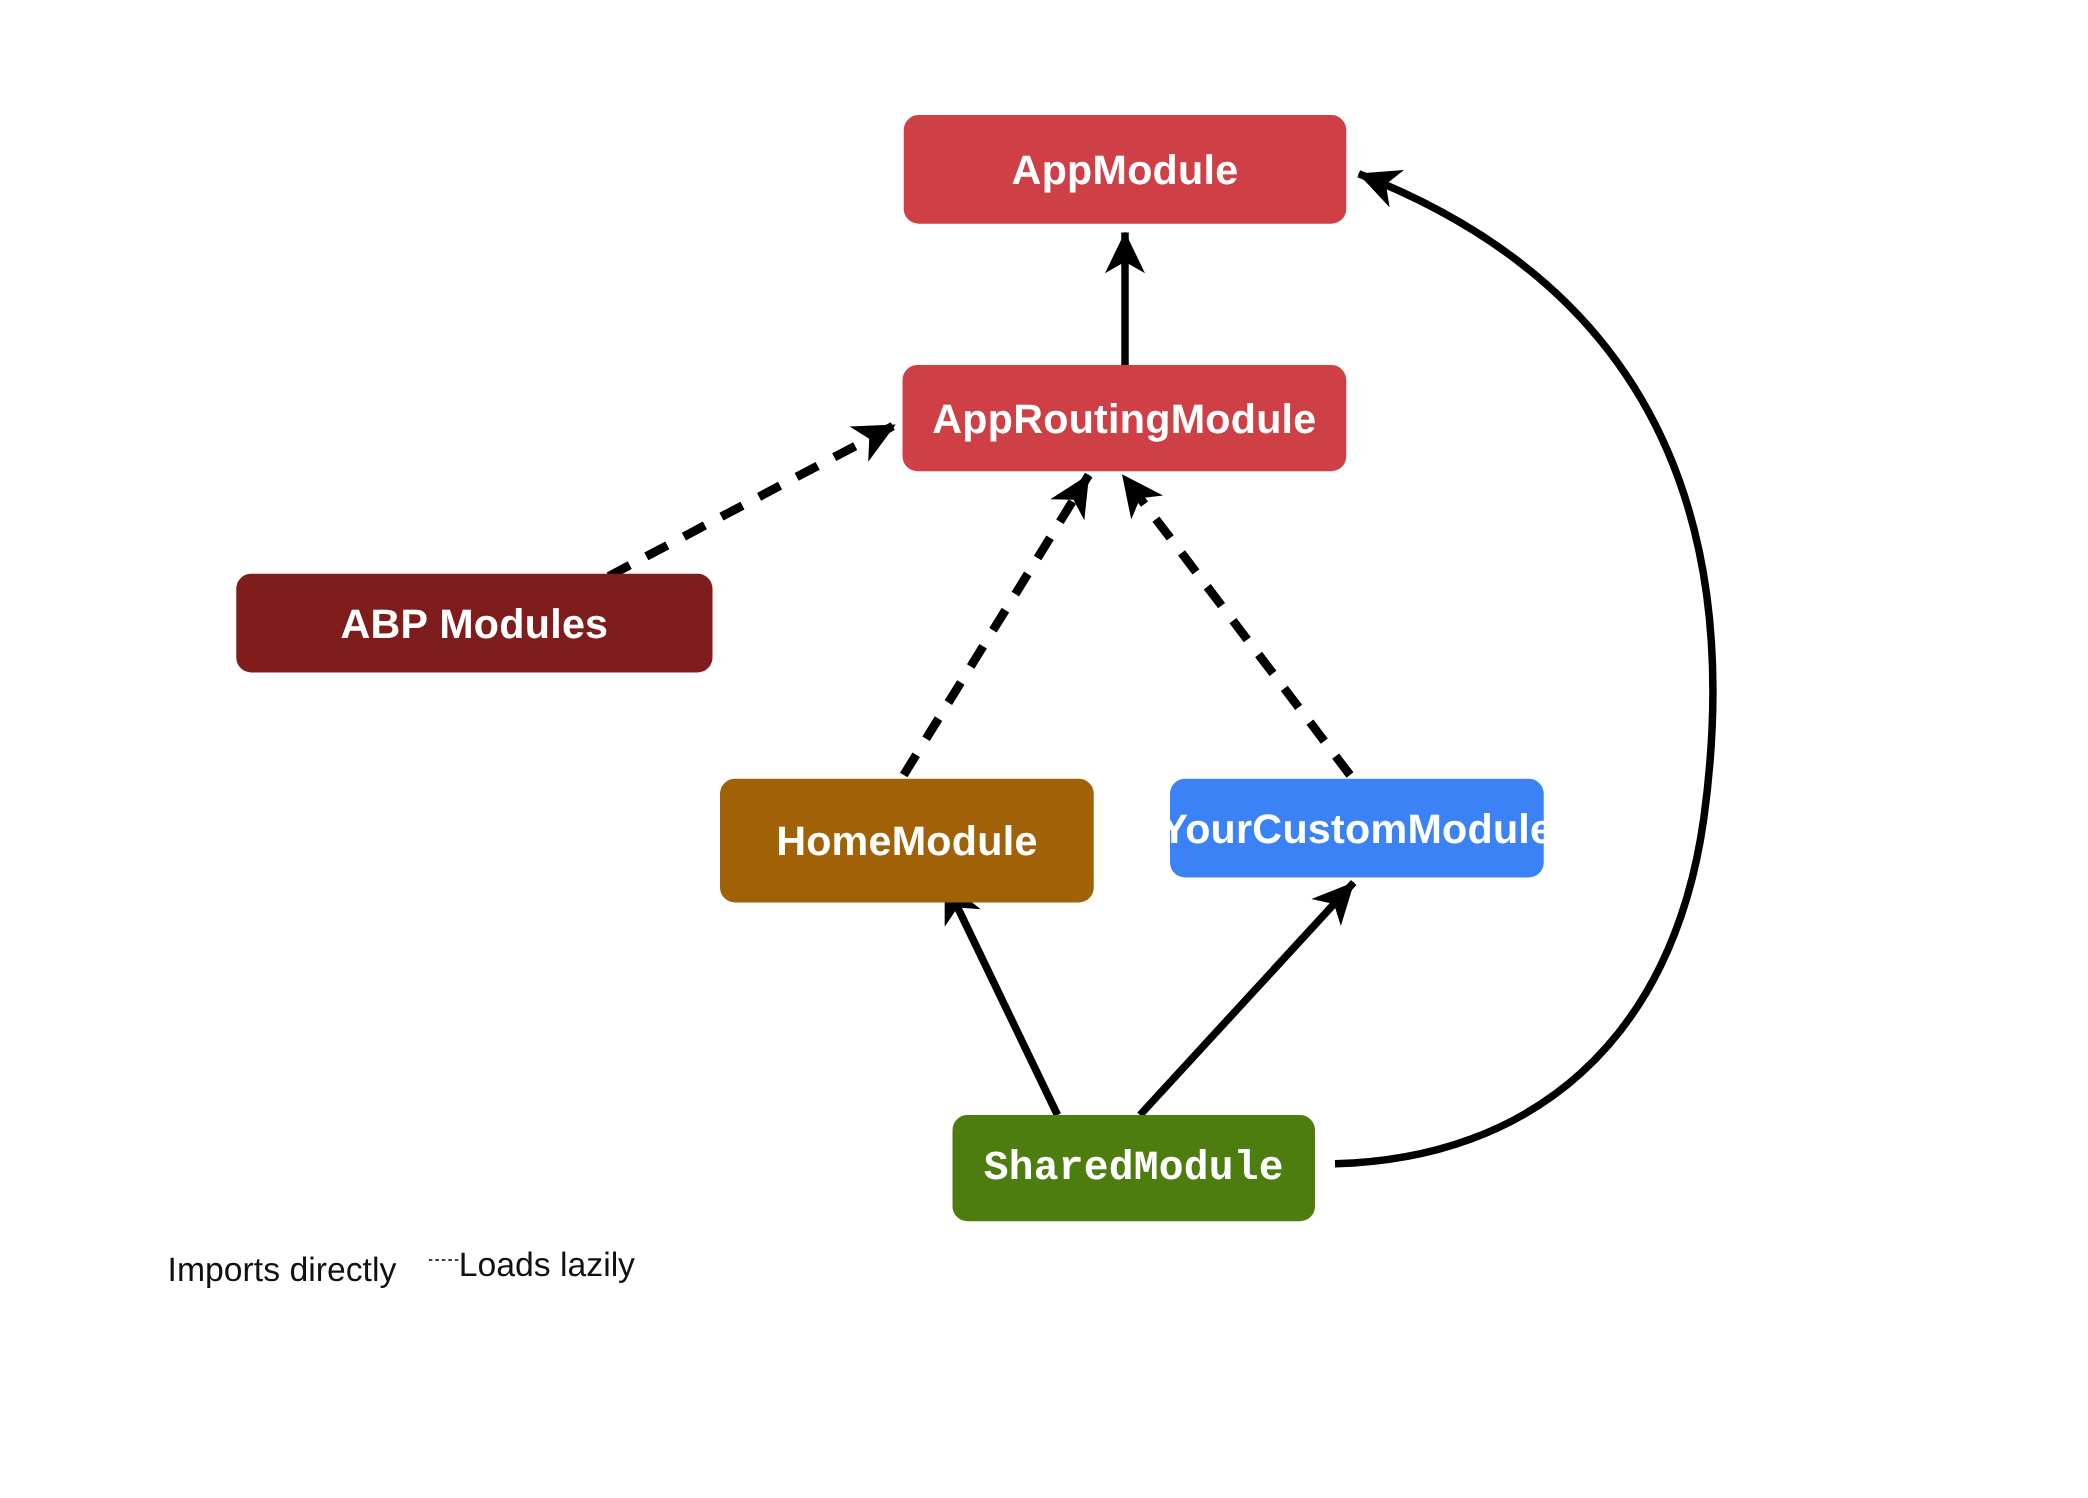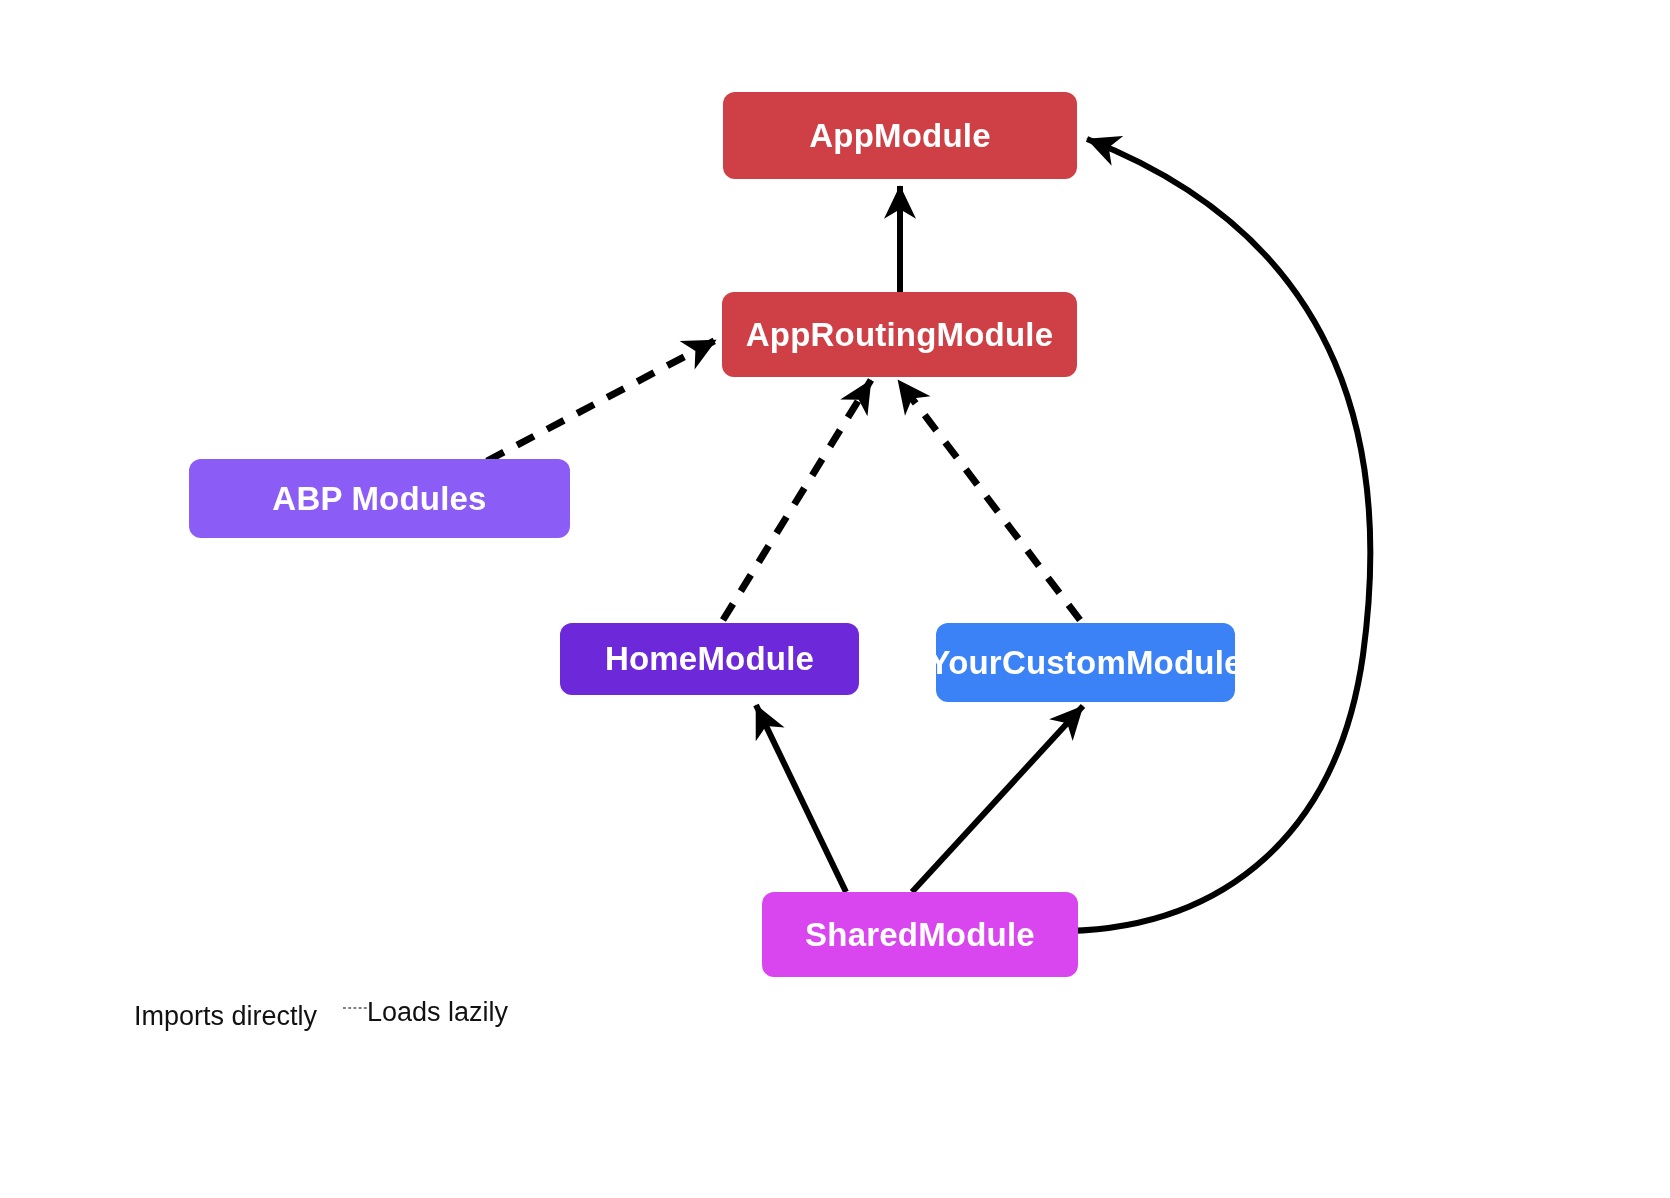--- a/index.html
+++ b/index.html
@@ -93,33 +93,33 @@
   </svg>
 
   <div class="node" style="left: 723px; top: 92px; width: 354px; height: 87px; background-color: rgb(206, 64, 70); color: rgb(255, 255, 255);">
     <span>AppModule</span>
   </div>
 
   <div class="node" style="left: 722px; top: 292px; width: 355px; height: 85px; background-color: rgb(206, 64, 70); color: rgb(255, 255, 255); align-items: center;">
     <span>AppRoutingModule</span>
   </div>
 
-  <div class="node" style="left: 189px; top: 459px; width: 381px; height: 79px; background-color: #8b5cf6; color: rgb(255, 255, 255);">
+  <div class="node" style="left: 189px; top: 459px; width: 381px; height: 79px; background-color: #7f1d1d; color: rgb(255, 255, 255);">
     <span>ABP Modules</span>
   </div>
 
-  <div class="node" style="left: 560px; top: 623px; width: 299px; height: 72px; background-color: #6d28d9; color: rgb(255, 255, 255);">
+  <div class="node" style="left: 576px; top: 623px; width: 299px; height: 99px; background-color: #a16207; color: rgb(255, 255, 255);">
     <span>HomeModule</span>
   </div>
 
   <div class="node" style="left: 936px; top: 623px; width: 299px; height: 79px; background-color: #3b82f6; color: rgb(255, 255, 255);">
     <span>YourCustomModule</span>
   </div>
 
-  <div class="node" style="left: 762px; top: 892px; width: 316px; height: 85px; background-color: #d946ef; color: rgb(255, 255, 255);">
+  <div class="node" style="left: 762px; top: 892px; width: 290px; height: 85px; background-color: #4d7c0f; color: rgb(255, 255, 255); font-family: Liberation Mono, monospace;">
     <span>SharedModule</span>
   </div>
 
   <div class="legend-item" style="left:134px; top:992px; width:182px;">
     <svg class="legend-line-svg" width="166" height="8" viewBox="0 0 166 8">
       <line class="legend-line" x1="0" y1="4" x2="166" y2="4" stroke-width="6" stroke="#000000"></line>
     </svg>
     <span class="legend-label" style="color: rgb(17, 17, 17);">Imports directly</span>
   </div>
 

